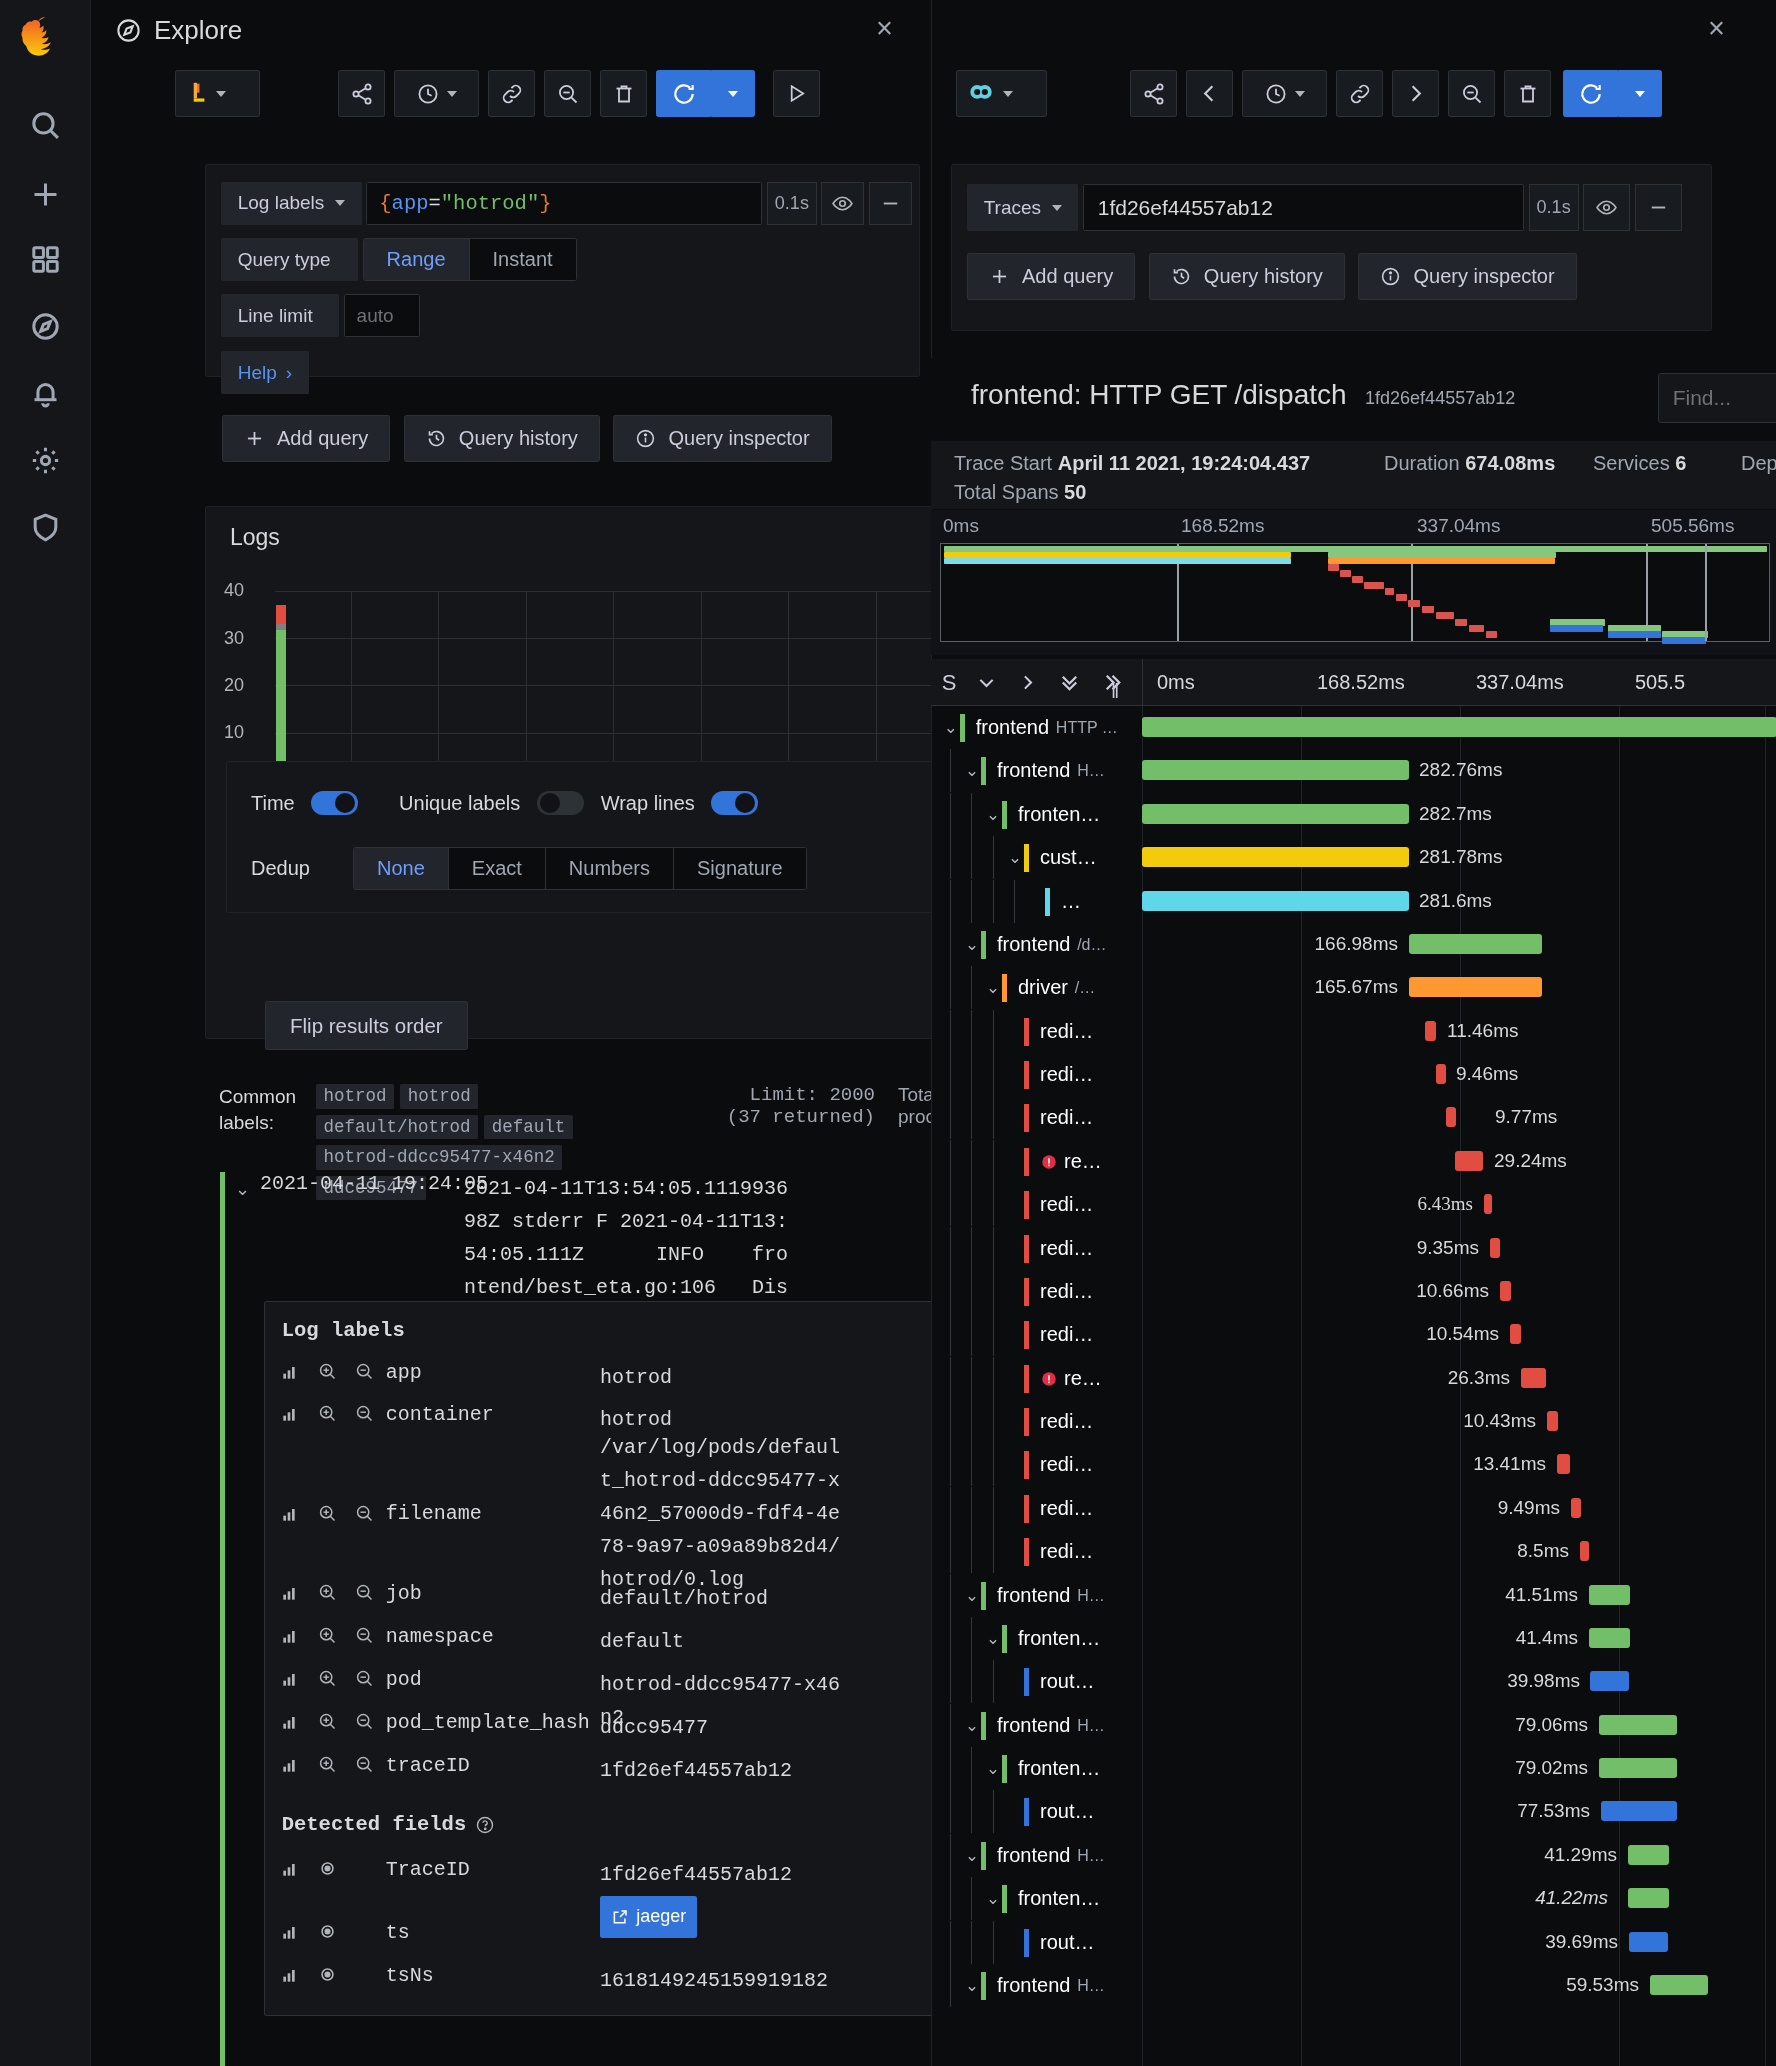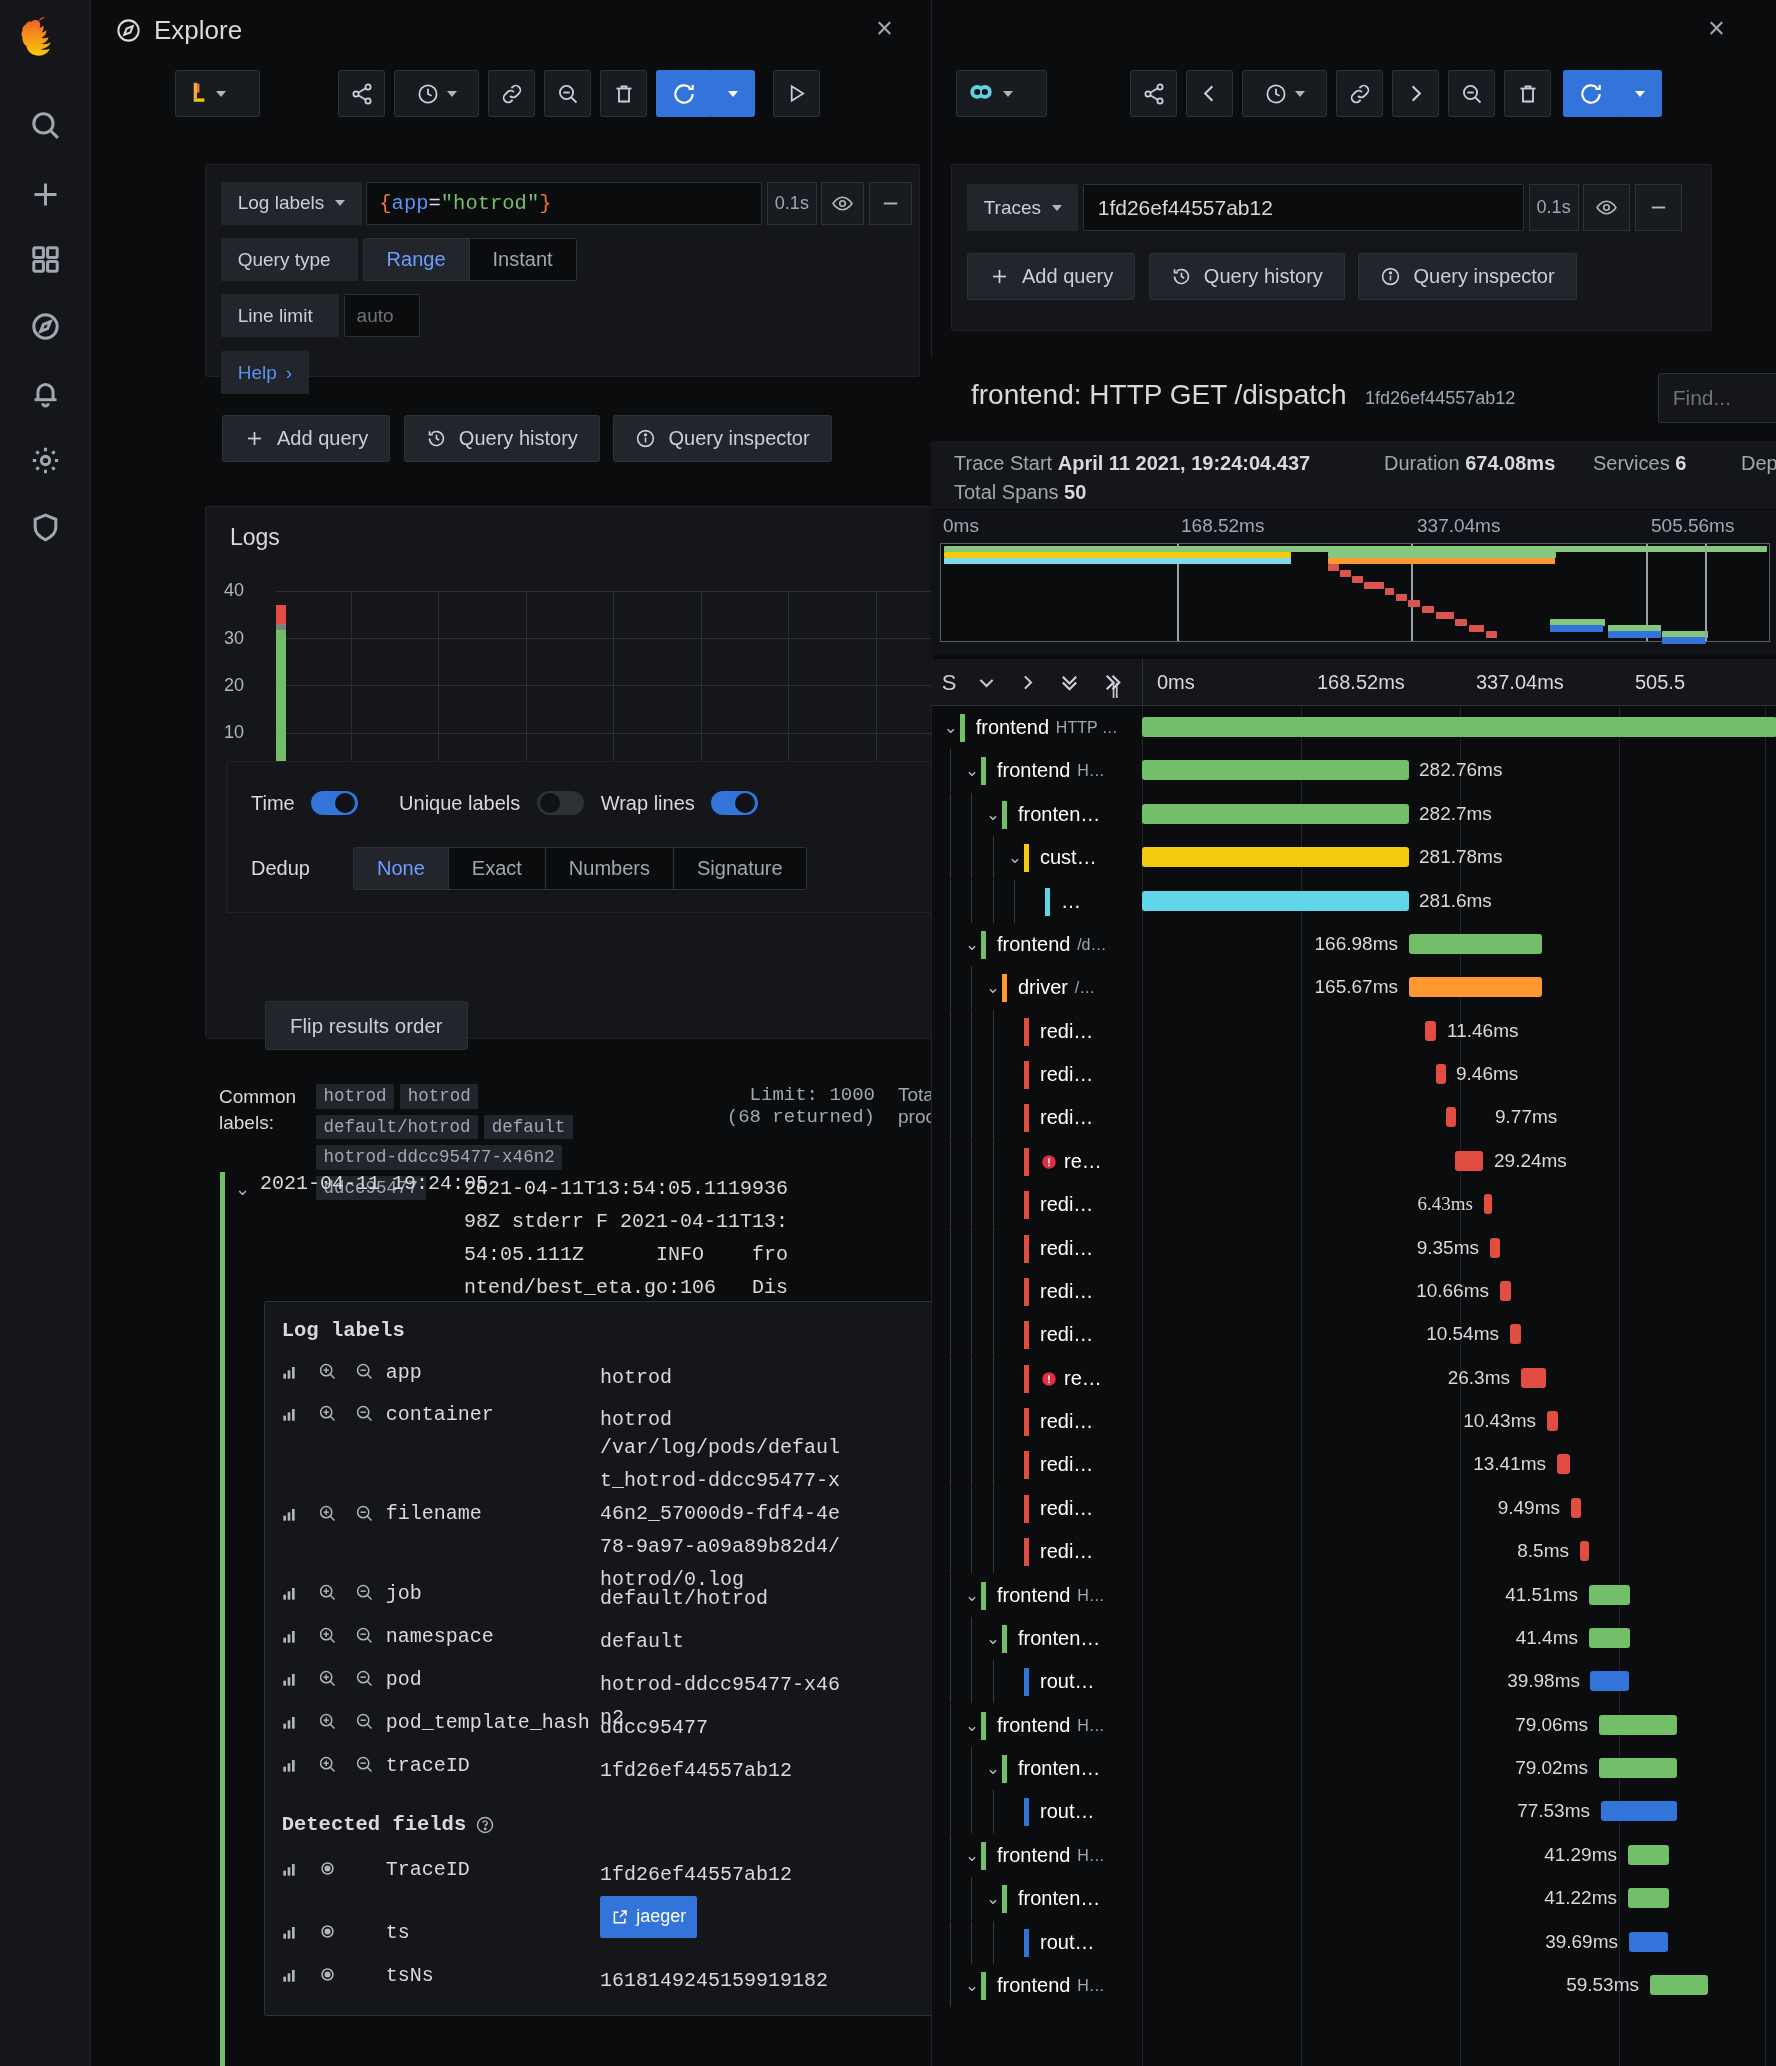--- a/index.html
+++ b/index.html
@@ -549,21 +549,21 @@
   </div>
   <div id="flip-btn">Flip results order</div>
 
   <div id="common-labels">
     <div id="cl-title">Common labels:</div>
     <div style="margin-left:97px">
       <span class="chip mono">hotrod</span><span class="chip mono">hotrod</span><span class="chip mono">default/hotrod</span><span class="chip mono">default</span><br>
       <span class="chip mono">hotrod-ddcc95477-x46n2</span><span class="chip mono">ddcc95477</span>
     </div>
   </div>
-  <div id="limit-text">Limit: 1000 (68 returned)</div>
+  <div id="limit-text">Limit: 2000 (37 returned)</div>
   <div id="bytes-text">Total bytes processed:   1 k</div>
 
   <div id="log-row">
     <div id="log-accent"></div>
     <div id="log-caret">⌄</div>
     <div id="log-ts">2021-04-11 19:24:05</div>
     <div id="log-body">2021-04-11T13:54:05.111993698Z stderr F 2021-04-11T13:54:05.111Z	INFO	frontend/best_eta.go:106	Dispatch successful	{"service": "frontend", "trace_id": "1fd26ef44557ab12", "span_id": "1fd26ef44557ab12", "driver": "T726676C", "eta": "2m0s"}</div>
 
     <div id="labels-box">
       <div class="box-heading" style="position:absolute;left:16.7px;top:16.7px">Log labels</div>
@@ -1432,21 +1432,21 @@
     </div>
     <div class="span-row" style="top: 1171px;">
       <div class="span-left" style="padding-left: 53px;">
         <span class="span-caret">⌄</span>
         <span class="span-color" style="background: rgb(115, 191, 105);"></span>
         <span class="span-op">fronten…</span>
       </div>
       <div class="vline" style="left: 19px;"></div>
       <div class="vline" style="left: 40px;"></div>
       <div class="bar" style="left: 697px; width: 41px; background: rgb(115, 191, 105);"></div>
-      <div class="dur" style="right: 160px;">41.22ms</div>
+      <div class="dur" style="right: 169px; font-style: italic;">41.22ms</div>
     </div>
     <div class="span-row" style="top: 1215px;">
       <div class="span-left" style="padding-left: 75px;">
         <span class="span-caret"></span>
         <span class="span-color" style="background: rgb(50, 116, 217);"></span>
         <span class="span-op">rout…</span>
       </div>
       <div class="vline" style="left: 19px;"></div>
       <div class="vline" style="left: 40px;"></div>
       <div class="vline" style="left: 62px;"></div>

